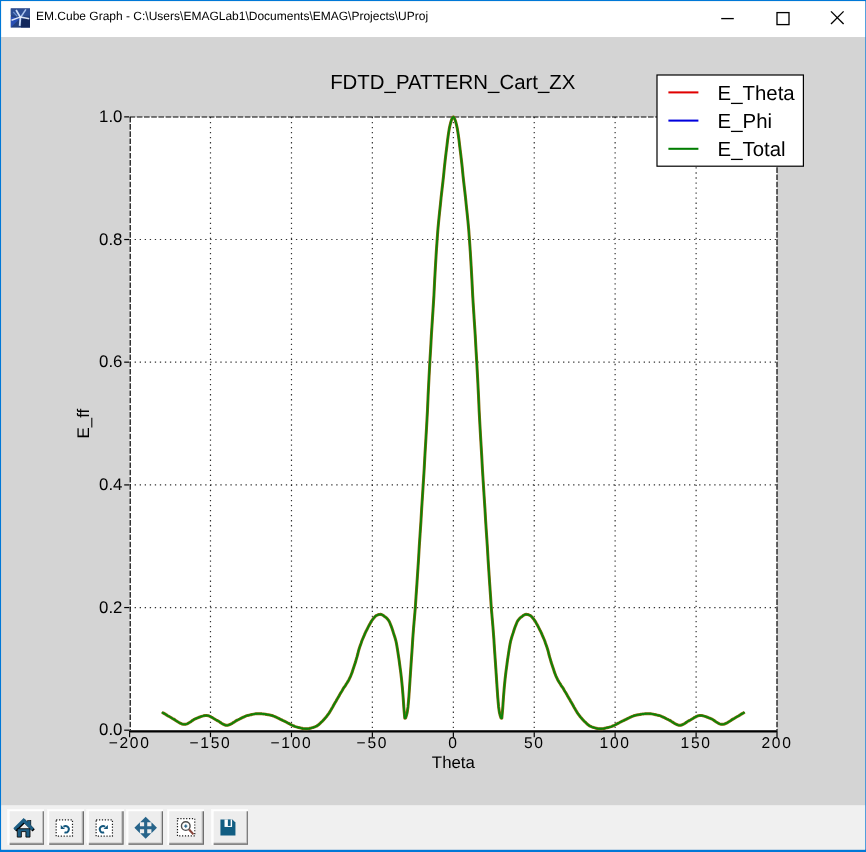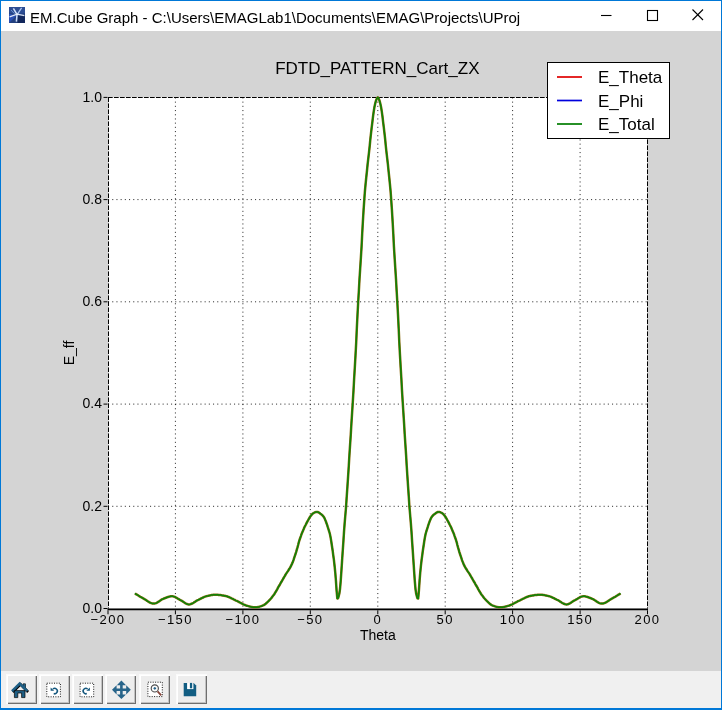--- a/index.html
+++ b/index.html
@@ -1,16 +1,16 @@
 <!DOCTYPE html>
 <html><head><meta charset="utf-8"><style>
 html,body{margin:0;padding:0;width:722px;height:710px;overflow:hidden;background:#0078d7;font-family:"Liberation Sans",sans-serif;}
 #win{position:absolute;left:1px;top:1px;width:720px;height:707px;background:#d4d4d4;}
 #tbar{position:absolute;left:0;top:0;width:720px;height:30px;background:#fff;}
-#ttxt{position:absolute;left:29px;top:8px;font-size:15px;color:#000;white-space:pre;}
+#ttxt{position:absolute;left:29px;top:8px;font-size:10px;color:#000;white-space:pre;}
 #fig{position:absolute;left:0;top:30px;width:720px;height:640px;background:#d4d4d4;}
 #tool{position:absolute;left:0;top:670px;width:720px;height:37px;background:#f0f0f0;}
 .btn{position:absolute;top:2.5px;width:31px;height:30.5px;background:#ededed;
  box-shadow:inset 1px 1px 0 #fbfbfb,inset 2px 2px 0 #fff,inset -1px -1px 0 #6e6e6e,inset -2px -2px 0 #c2c2c2;}
 svg{position:absolute;left:0;top:0;}
 .gr{stroke:#000;stroke-width:1;stroke-dasharray:1.1 3.1;opacity:0.8;}
 .tk{stroke:#000;stroke-width:1;}.tly{font-size:14px;fill:#000;}.tlx{font-size:13px;fill:#000;}
 </style></head><body>
 <div id="win">
  <div id="tbar">

